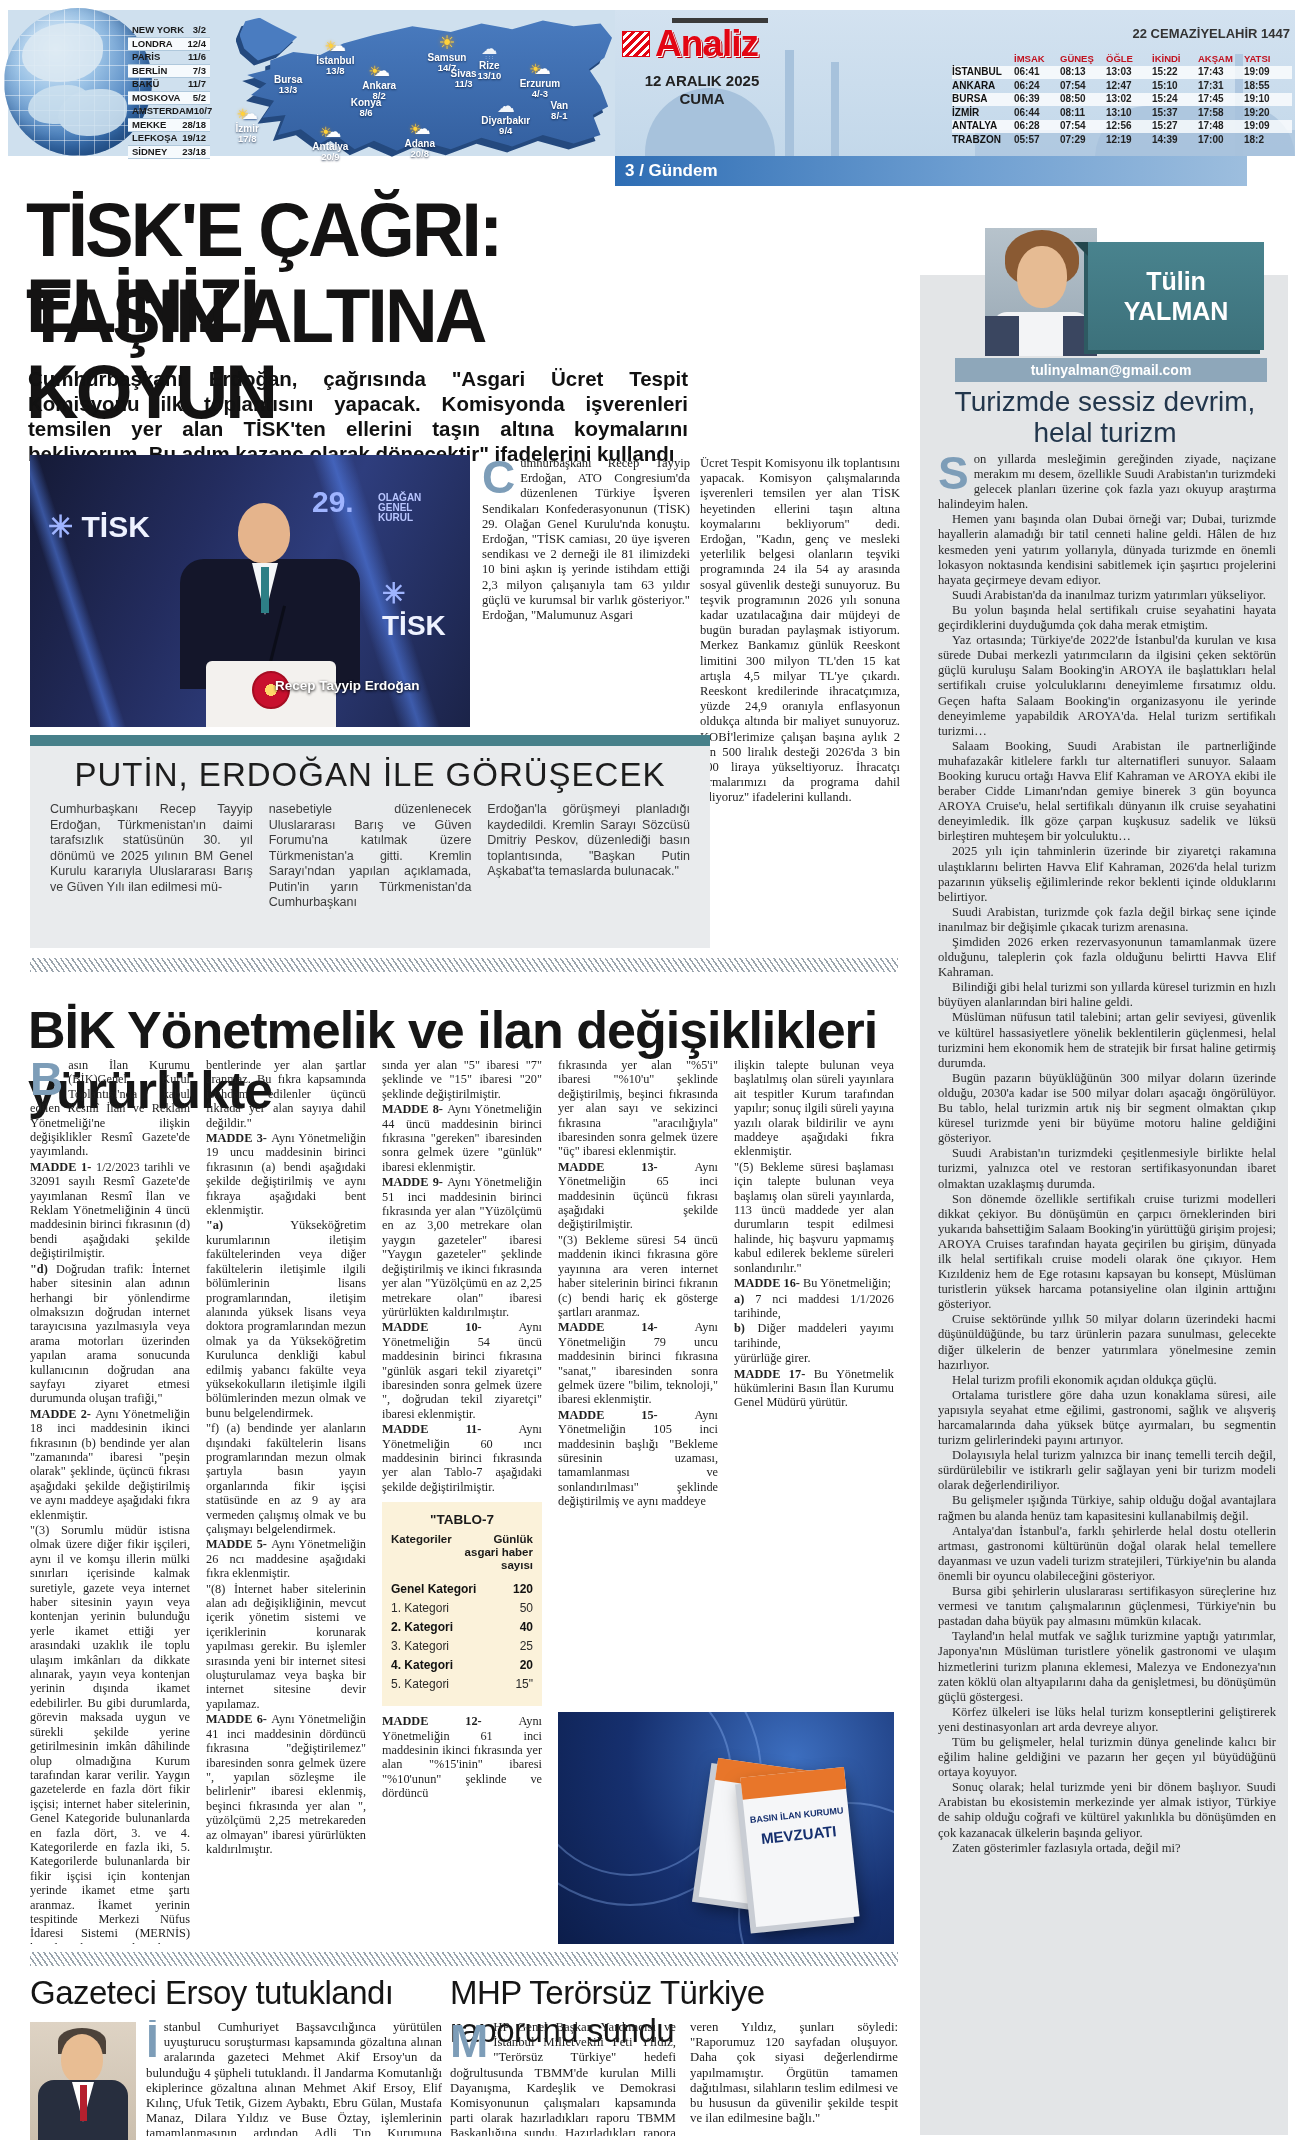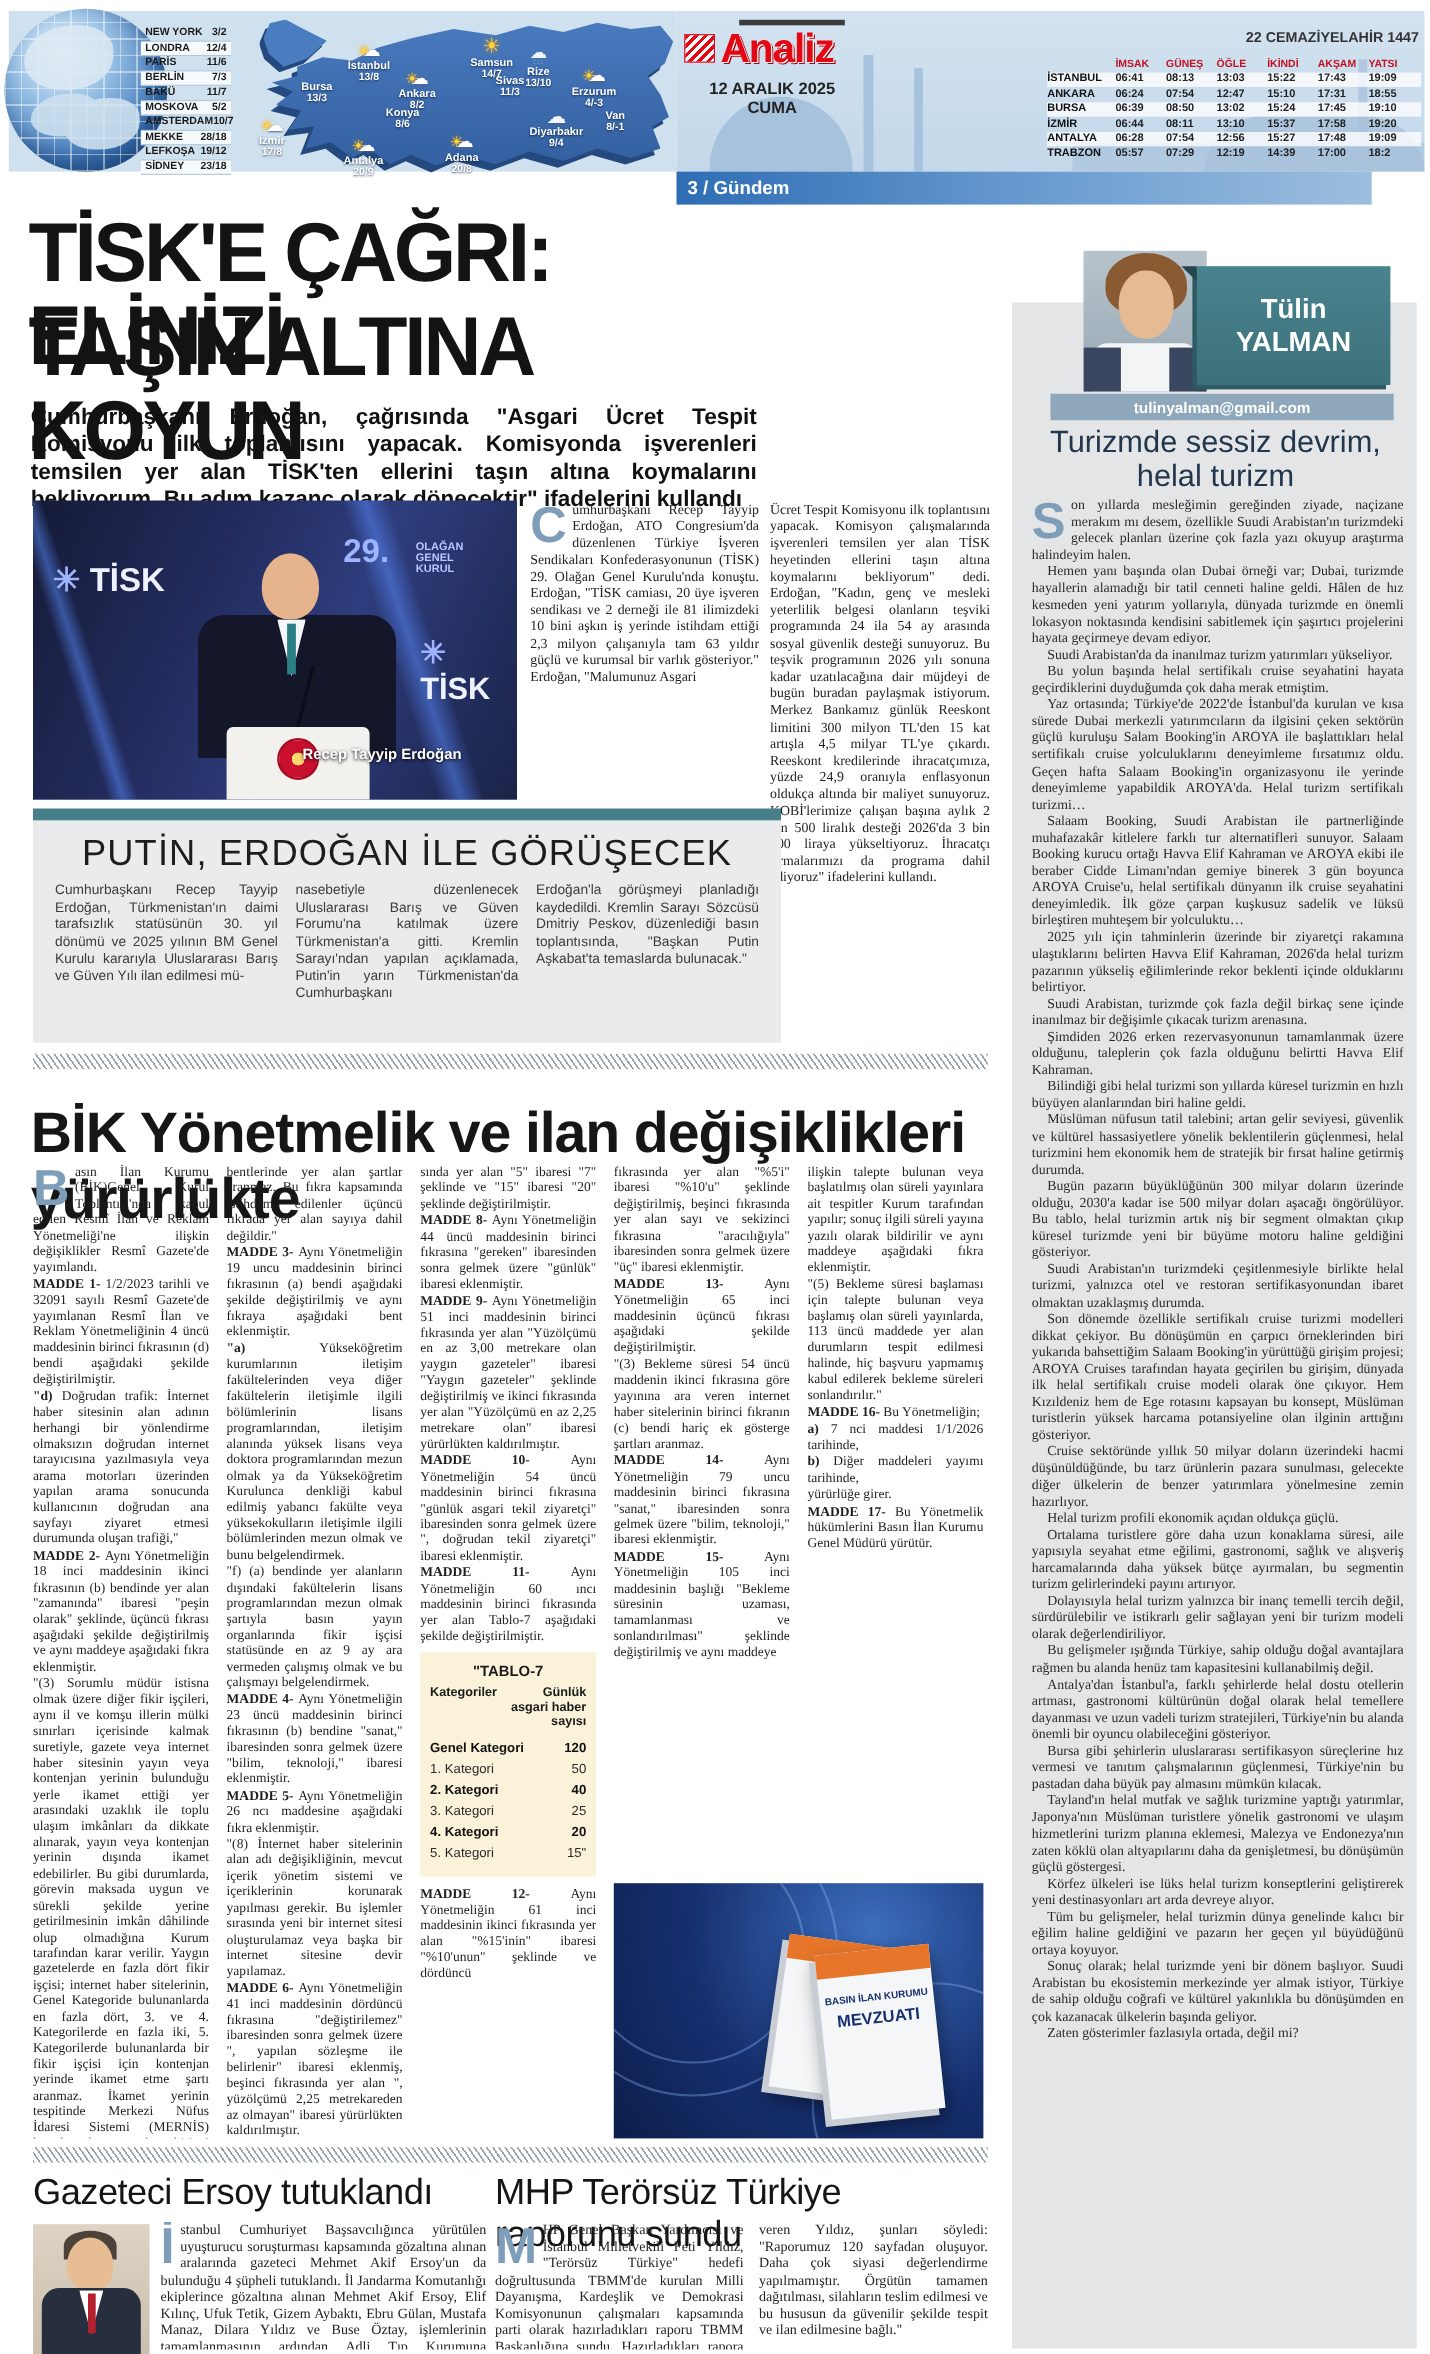--- a/index.html
+++ b/index.html
@@ -458,21 +458,20 @@
         <p><span>"(3) Sorumlu müdür istisna olmak üzere diğer fikir işçileri, aynı il ve komşu illerin mülki sınırları içerisinde kalmak suretiyle, gazete veya internet haber sitesinin yayın veya kontenjan yerinin bulunduğu yerle ikamet ettiği yer arasındaki uzaklık ile toplu ulaşım imkânları da dikkate alınarak, yayın veya kontenjan yerinin dışında ikamet edebilirler. Bu gibi durumlarda, görevin maksada uygun ve sürekli şekilde yerine getirilmesinin imkân dâhilinde olup olmadığına Kurum tarafından karar verilir. Yaygın gazetelerde en fazla dört fikir işçisi; internet haber sitelerinin, Genel Kategoride bulunanlarda en fazla dört, 3. ve 4. Kategorilerde en fazla iki, 5. Kategorilerde bulunanlarda bir fikir işçisi için kontenjan yerinde ikamet etme şartı aranmaz. İkamet yerinin tespitinde Merkezi Nüfus İdaresi Sistemi (MERNİS) kayıtlarında yer alan birinci ikamet adresi esas alınır."</span></p>
       </div>
   </div>
 
   <div class="abs bikcol c2">
 
   <p><span>bentlerinde yer alan şartlar aranmaz. Bu fıkra kapsamında istihdam edilenler üçüncü fıkrada yer alan sayıya dahil değildir."</span></p>
       <p><b class="lead">MADDE 3-</b><span>Aynı Yönetmeliğin 19 uncu maddesinin birinci fıkrasının (a) bendi aşağıdaki şekilde değiştirilmiş ve aynı fıkraya aşağıdaki bent eklenmiştir.</span></p>
       <p><b class="lead">"a)</b><span>Yükseköğretim kurumlarının iletişim fakültelerinden veya diğer fakültelerin iletişimle ilgili bölümlerinin lisans programlarından, iletişim alanında yüksek lisans veya doktora programlarından mezun olmak ya da Yükseköğretim Kurulunca denkliği kabul edilmiş yabancı fakülte veya yüksekokulların iletişimle ilgili bölümlerinden mezun olmak ve bunu belgelendirmek.</span></p>
       <p><span>"f) (a) bendinde yer alanların dışındaki fakültelerin lisans programlarından mezun olmak şartıyla basın yayın organlarında fikir işçisi statüsünde en az 9 ay ara vermeden çalışmış olmak ve bu çalışmayı belgelendirmek.</span></p>
-      <p><b class="lead">MADDE 4-</b><span>Aynı Yönetmeliğin 23 üncü maddesinin birinci fıkrasının (b) bendine "sanat," ibaresinden sonra gelmek üzere "bilim, teknoloji," ibaresi eklenmiştir.</span></p>
       <p><b class="lead">MADDE 5-</b><span>Aynı Yönetmeliğin 26 ncı maddesine aşağıdaki fıkra eklenmiştir.</span></p>
       <p><span>"(8) İnternet haber sitelerinin alan adı değişikliğinin, mevcut içerik yönetim sistemi ve içeriklerinin korunarak yapılması gerekir. Bu işlemler sırasında yeni bir internet sitesi oluşturulamaz veya başka bir internet sitesine devir yapılamaz.</span></p>
       <p><b class="lead">MADDE 6-</b><span>Aynı Yönetmeliğin 41 inci maddesinin dördüncü fıkrasına "değiştirilemez" ibaresinden sonra gelmek üzere ", yapılan sözleşme ile belirlenir" ibaresi eklenmiş, beşinci fıkrasında yer alan ", yüzölçümü 2,25 metrekareden az olmayan" ibaresi yürürlükten kaldırılmıştır.</span></p>
     </div>
 
   <div class="abs bikcol c3">
     <div>
 
     <p><span>sında yer alan "5" ibaresi "7" şeklinde ve "15" ibaresi "20" şeklinde değiştirilmiştir.</span></p>
         <p><b class="lead">MADDE 8-</b><span>Aynı Yönetmeliğin 44 üncü maddesinin birinci fıkrasına "gereken" ibaresinden sonra gelmek üzere "günlük" ibaresi eklenmiştir.</span></p>

